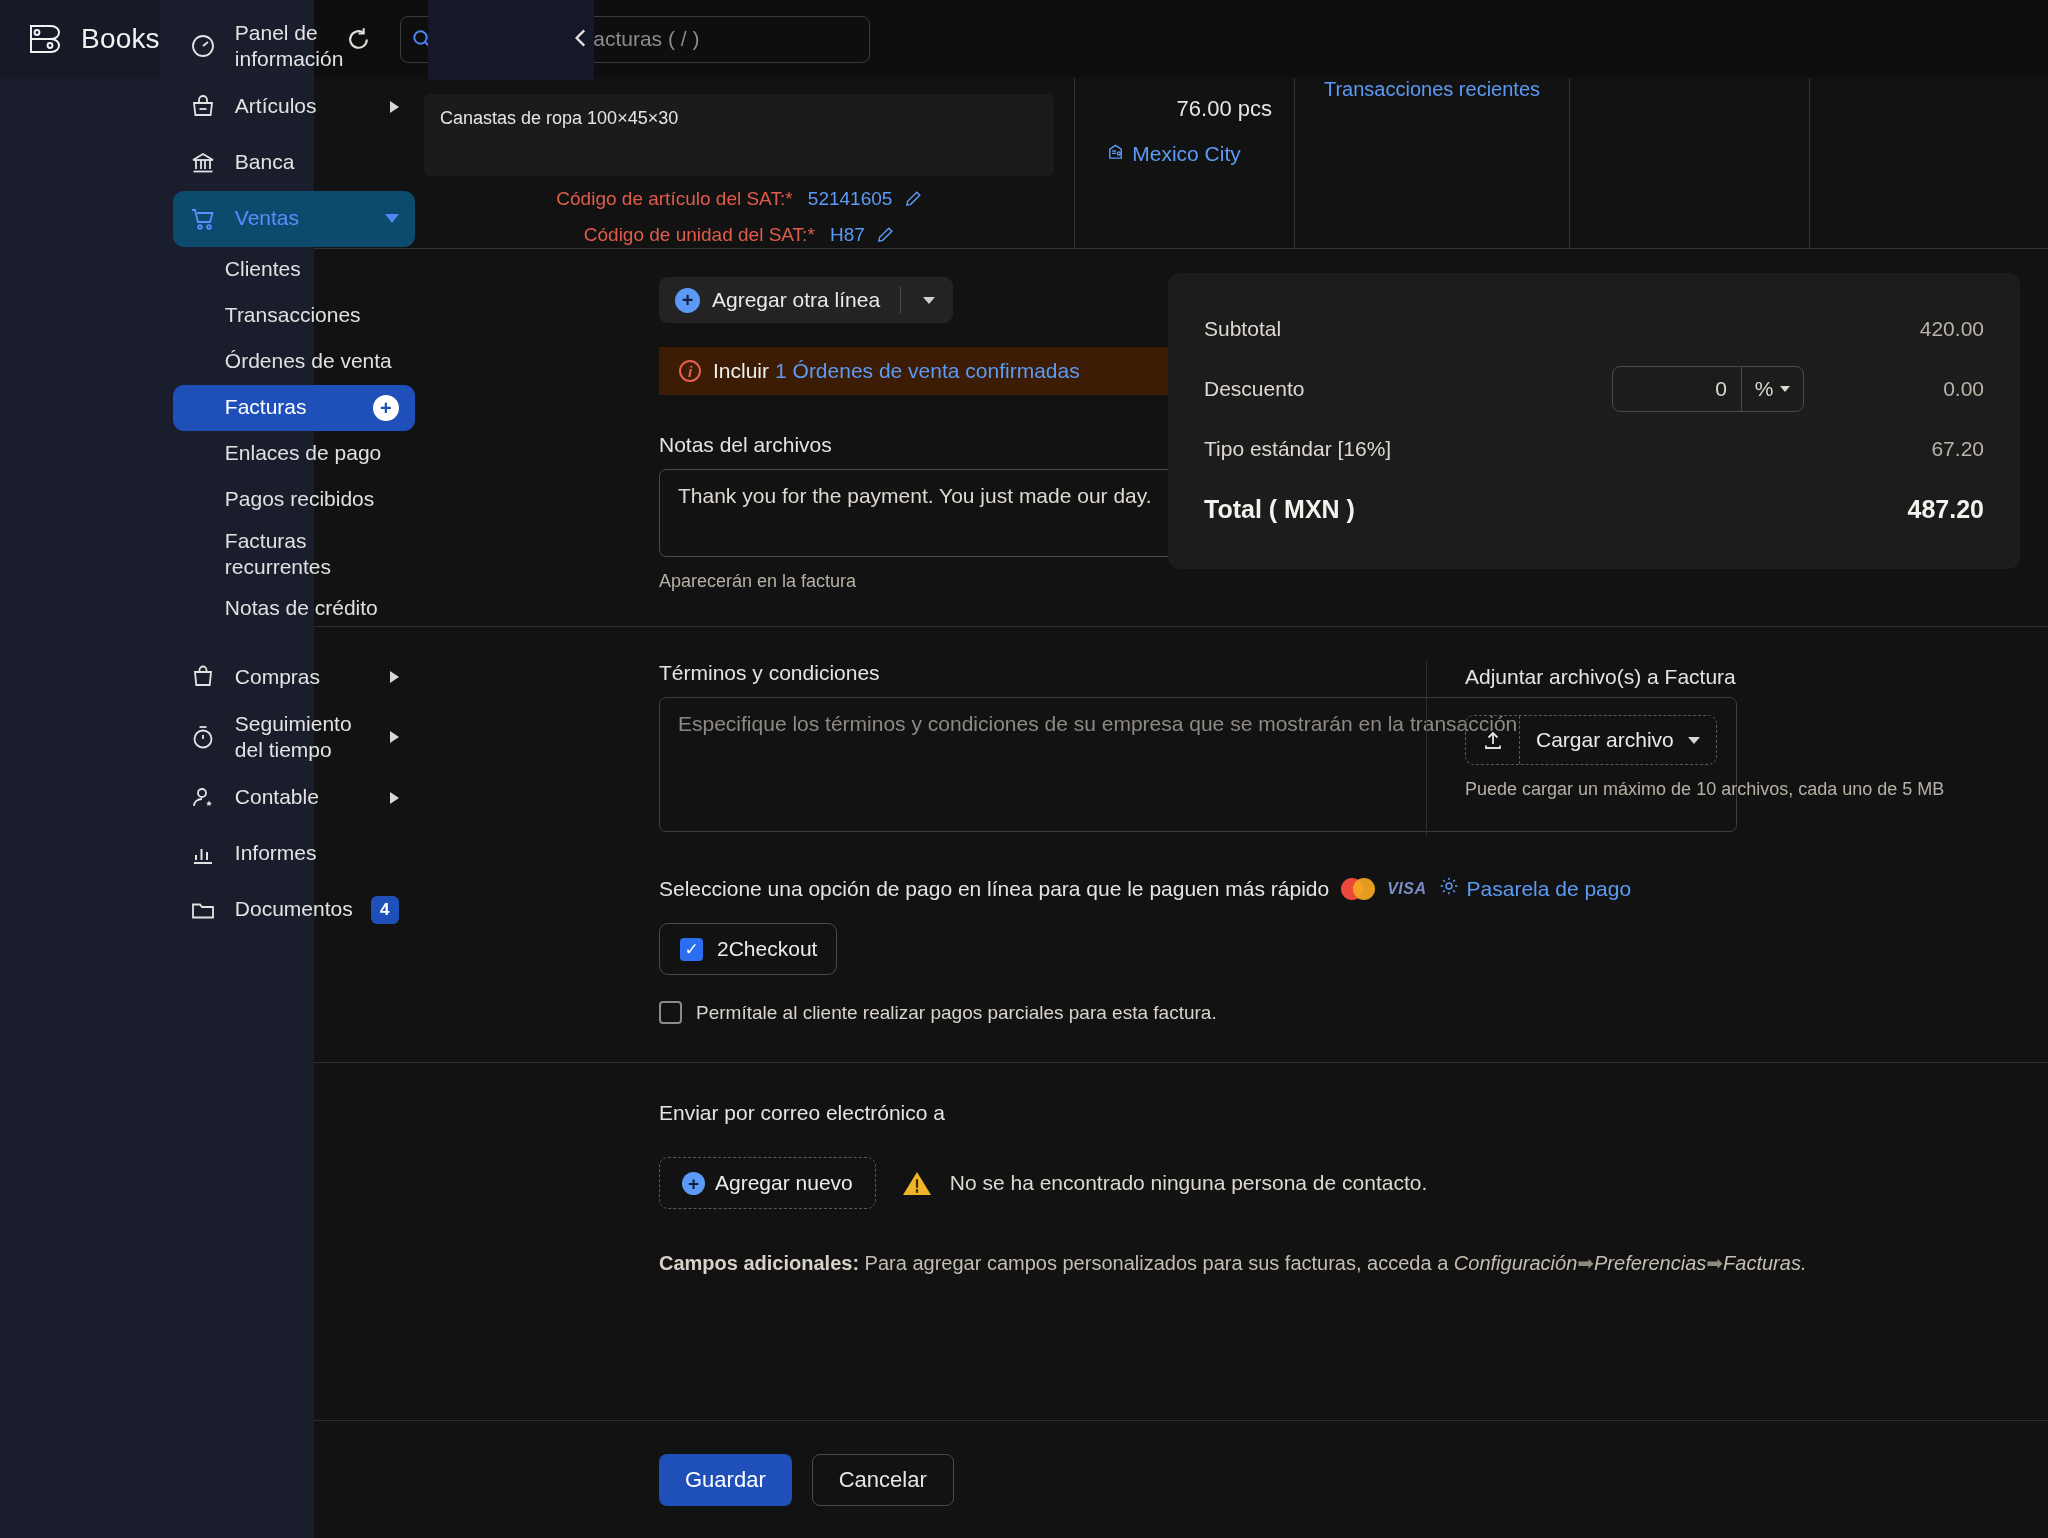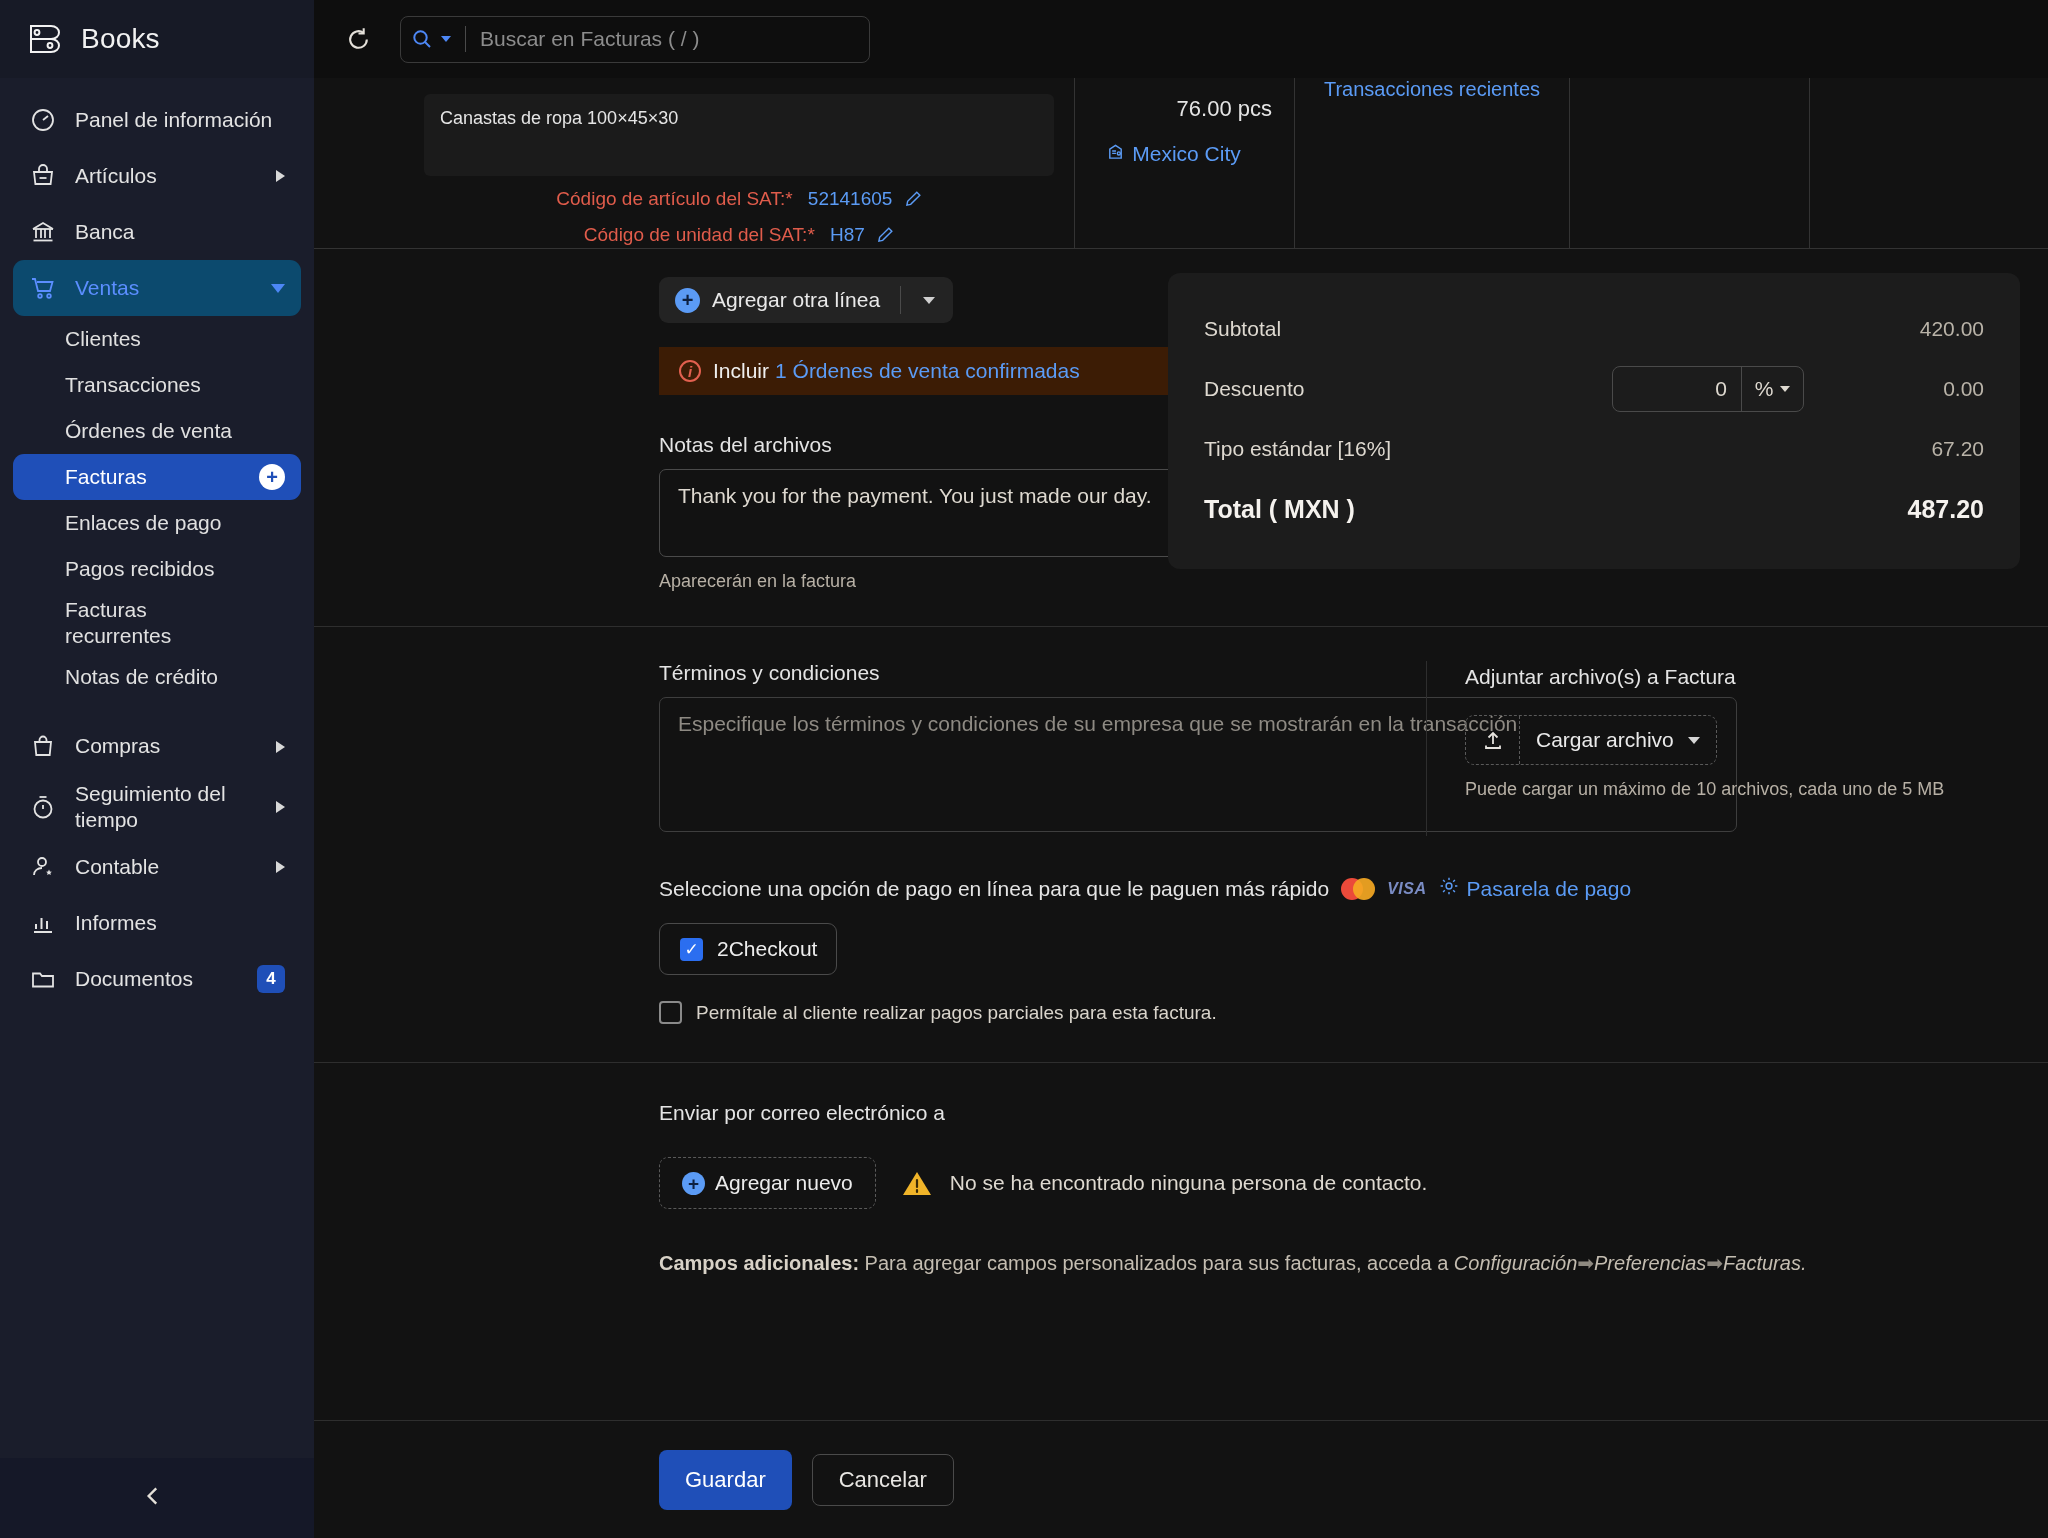--- a/index.html
+++ b/index.html
@@ -9,21 +9,21 @@
     font-family: "Liberation Sans", sans-serif;
     color: #e8e6e3;
     overflow: hidden;
   }
   .app { display: flex; width: 2048px; height: 1538px; }
 
   
   .sidebar {
     width: 314px; min-width: 314px; height: 1538px;
     background: #1a1d2b;
-    display: flex; flex-direction: column;
+    display: flex; flex-direction: row;
     position: relative;
   }
   .brand {
     height: 78px; display: flex; align-items: center;
     gap: 17px; padding-left: 26px;
     background: #171a26;
   }
   .brand-logo { width: 38px; height: 38px; flex: none; }
   .brand-name { font-size: 28px; font-weight: 400; color: #f2f2f2; letter-spacing: .2px; }
 
@@ -247,21 +247,21 @@
   .addfields b { color: #d8d2c7; }
   .ital { font-style: italic; }
   .arrow-g { color: #8f8a81; }
 
   .footer {
     border-top: 1px solid #2e2e2e; height: 118px; min-height: 118px;
     display: flex; align-items: center; gap: 20px; padding-left: 345px;
   }
   .btn-primary {
     background: #1f4fb8; color: #fff; border: none; border-radius: 8px;
-    height: 60px; padding: 0 26px; font-size: 22px; cursor: pointer;
+    height: 52px; padding: 0 26px; font-size: 22px; cursor: pointer;
     font-family: "Liberation Sans", sans-serif;
   }
   .btn-ghost {
     background: transparent; color: #e8e6e3; border: 1px solid #4a4a4a;
     border-radius: 8px; height: 52px; padding: 0 26px; font-size: 22px; cursor: pointer;
     font-family: "Liberation Sans", sans-serif;
   }
 </style>
 </head>
 <body>

